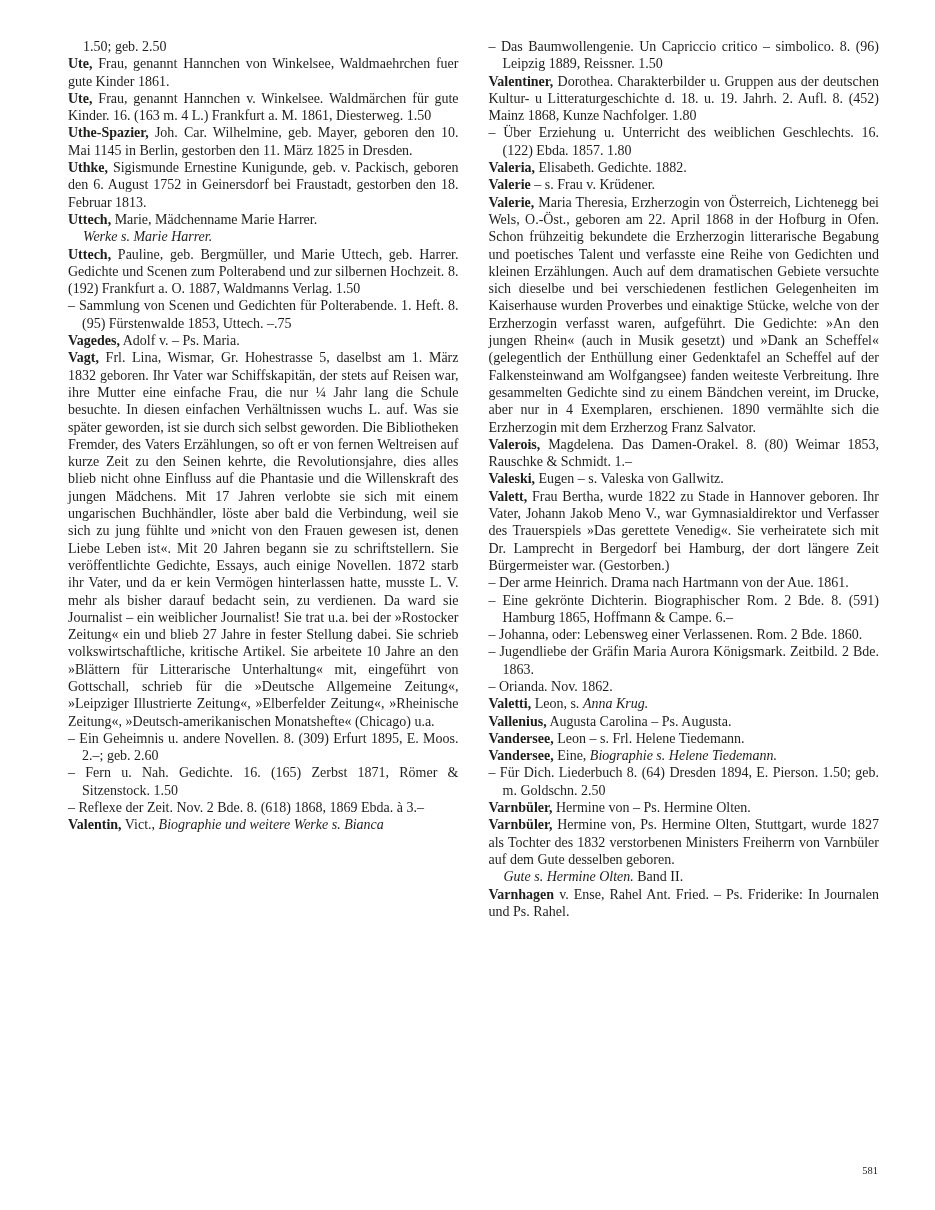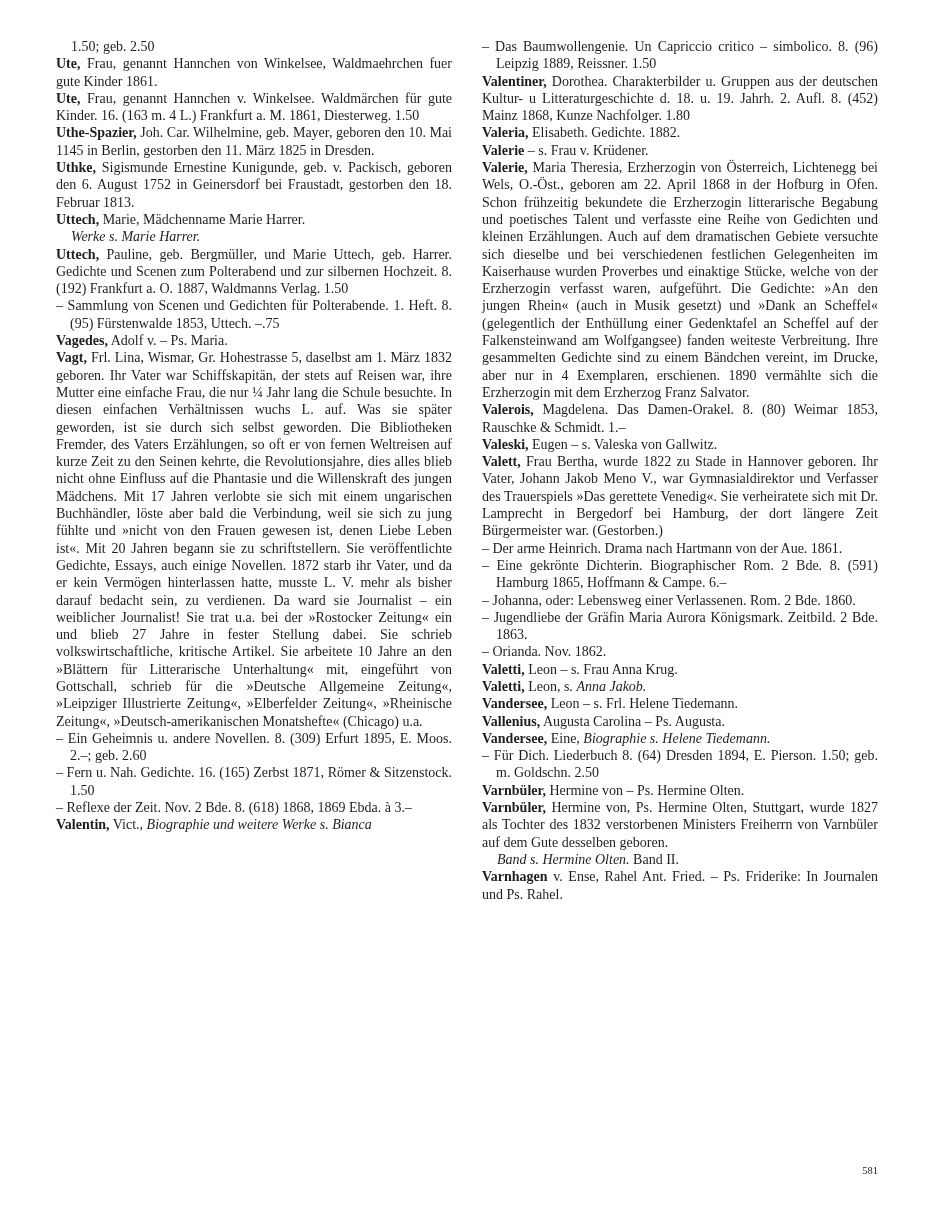--- a/index.html
+++ b/index.html
@@ -15,20 +15,21 @@
     background: #ffffff;
     color: #1e1e1c;
     font-family: "Liberation Serif", serif;
     overflow: hidden;
   }
   .columns {
     display: flex;
     gap: 30px;
     padding: 38px 56px 0 56px;
     box-sizing: border-box;
+    margin-left: 12px;
   }
   .col {
     width: 396px;
     font-size: 14px;
     line-height: 17.3px;
     text-align: justify;
   }
   .para {
     margin: 0;
   }
@@ -69,37 +70,37 @@
         <p class="para entry"><span class="seg-bold">Vagedes,</span><span class="seg-normal"> Adolf v. – Ps. Maria.</span></p>
         <p class="para entry"><span class="seg-bold">Vagt,</span><span class="seg-normal"> Frl. Lina, Wismar, Gr. Hohestrasse 5, daselbst am 1. März 1832 geboren. Ihr Vater war Schiffskapitän, der stets auf Reisen war, ihre Mutter eine einfache Frau, die nur ¼ Jahr lang die Schule besuchte. In diesen einfachen Verhältnissen wuchs L. auf. Was sie später geworden, ist sie durch sich selbst geworden. Die Bibliotheken Fremder, des Vaters Erzählungen, so oft er von fernen Weltreisen auf kurze Zeit zu den Seinen kehrte, die Revolutionsjahre, dies alles blieb nicht ohne Einfluss auf die Phantasie und die Willenskraft des jungen Mädchens. Mit 17 Jahren verlobte sie sich mit einem ungarischen Buchhändler, löste aber bald die Verbindung, weil sie sich zu jung fühlte und »nicht von den Frauen gewesen ist, denen Liebe Leben ist«. Mit 20 Jahren begann sie zu schriftstellern. Sie veröffentlichte Gedichte, Essays, auch einige Novellen. 1872 starb ihr Vater, und da er kein Vermögen hinterlassen hatte, musste L. V. mehr als bisher darauf bedacht sein, zu verdienen. Da ward sie Journalist – ein weiblicher Journalist! Sie trat u.a. bei der »Rostocker Zeitung« ein und blieb 27 Jahre in fester Stellung dabei. Sie schrieb volkswirtschaftliche, kritische Artikel. Sie arbeitete 10 Jahre an den »Blättern für Litterarische Unterhaltung« mit, eingeführt von Gottschall, schrieb für die »Deutsche Allgemeine Zeitung«, »Leipziger Illustrierte Zeitung«, »Elberfelder Zeitung«, »Rheinische Zeitung«, »Deutsch-amerikanischen Monatshefte« (Chicago) u.a.</span></p>
         <p class="para dash"><span class="seg-normal">– Ein Geheimnis u. andere Novellen. 8. (309) Erfurt 1895, E. Moos. 2.–; geb. 2.60</span></p>
         <p class="para dash"><span class="seg-normal">– Fern u. Nah. Gedichte. 16. (165) Zerbst 1871, Römer &amp; Sitzenstock. 1.50</span></p>
         <p class="para dash"><span class="seg-normal">– Reflexe der Zeit. Nov. 2 Bde. 8. (618) 1868, 1869 Ebda. à 3.–</span></p>
         <p class="para entry"><span class="seg-bold">Valentin,</span><span class="seg-normal"> Vict., </span><span class="seg-italic">Biographie und weitere Werke s. Bianca</span></p>
       </div>
     <div class="col" id="col-right">
         <p class="para dash"><span class="seg-normal">– Das Baumwollengenie. Un Capriccio critico – simbolico. 8. (96) Leipzig 1889, Reissner. 1.50</span></p>
         <p class="para entry"><span class="seg-bold">Valentiner,</span><span class="seg-normal"> Dorothea. Charakterbilder u. Gruppen aus der deutschen Kultur- u Litteraturgeschichte d. 18. u. 19. Jahrh. 2. Aufl. 8. (452) Mainz 1868, Kunze Nachfolger. 1.80</span></p>
+        <p class="para dash"><span class="seg-normal">– Über Erziehung u. Unterricht des weiblichen Geschlechts. 16. (122) Ebda. 1857. 1.80</span></p>
         <p class="para entry"><span class="seg-bold">Valeria,</span><span class="seg-normal"> Elisabeth. Gedichte. 1882.</span></p>
         <p class="para entry"><span class="seg-bold">Valerie</span><span class="seg-normal"> – s. Frau v. Krüdener.</span></p>
         <p class="para entry"><span class="seg-bold">Valerie,</span><span class="seg-normal"> Maria Theresia, Erzherzogin von Österreich, Lichtenegg bei Wels, O.-Öst., geboren am 22. April 1868 in der Hofburg in Ofen. Schon frühzeitig bekundete die Erzherzogin litterarische Begabung und poetisches Talent und verfasste eine Reihe von Gedichten und kleinen Erzählungen. Auch auf dem dramatischen Gebiete versuchte sich dieselbe und bei verschiedenen festlichen Gelegenheiten im Kaiserhause wurden Proverbes und einaktige Stücke, welche von der Erzherzogin verfasst waren, aufgeführt. Die Gedichte: »An den jungen Rhein« (auch in Musik gesetzt) und »Dank an Scheffel« (gelegentlich der Enthüllung einer Gedenktafel an Scheffel auf der Falkensteinwand am Wolfgangsee) fanden weiteste Verbreitung. Ihre gesammelten Gedichte sind zu einem Bändchen vereint, im Drucke, aber nur in 4 Exemplaren, erschienen. 1890 vermählte sich die Erzherzogin mit dem Erzherzog Franz Salvator.</span></p>
         <p class="para entry"><span class="seg-bold">Valerois,</span><span class="seg-normal"> Magdelena. Das Damen-Orakel. 8. (80) Weimar 1853, Rauschke &amp; Schmidt. 1.–</span></p>
         <p class="para entry"><span class="seg-bold">Valeski,</span><span class="seg-normal"> Eugen – s. Valeska von Gallwitz.</span></p>
         <p class="para entry"><span class="seg-bold">Valett,</span><span class="seg-normal"> Frau Bertha, wurde 1822 zu Stade in Hannover geboren. Ihr Vater, Johann Jakob Meno V., war Gymnasialdirektor und Verfasser des Trauerspiels »Das gerettete Venedig«. Sie verheiratete sich mit Dr. Lamprecht in Bergedorf bei Hamburg, der dort längere Zeit Bürgermeister war. (Gestorben.)</span></p>
         <p class="para dash"><span class="seg-normal">– Der arme Heinrich. Drama nach Hartmann von der Aue. 1861.</span></p>
         <p class="para dash"><span class="seg-normal">– Eine gekrönte Dichterin. Biographischer Rom. 2 Bde. 8. (591) Hamburg 1865, Hoffmann &amp; Campe. 6.–</span></p>
         <p class="para dash"><span class="seg-normal">– Johanna, oder: Lebensweg einer Verlassenen. Rom. 2 Bde. 1860.</span></p>
         <p class="para dash"><span class="seg-normal">– Jugendliebe der Gräfin Maria Aurora Königsmark. Zeitbild. 2 Bde. 1863.</span></p>
         <p class="para dash"><span class="seg-normal">– Orianda. Nov. 1862.</span></p>
-        <p class="para entry"><span class="seg-bold">Valetti,</span><span class="seg-normal"> Leon – s. Frau Anna Krug.</span></p>
-        <p class="para entry"><span class="seg-bold">Valetti,</span><span class="seg-normal"> Leon, s. </span><span class="seg-italic">Anna Jakob.</span></p>
+        <p class="para entry"><span class="seg-bold">Valetti,</span><span class="seg-normal"> Leon, s. </span><span class="seg-italic">Anna Krug.</span></p>
+        <p class="para entry"><span class="seg-bold">Vallenius,</span><span class="seg-normal"> Augusta Carolina – Ps. Augusta.</span></p>
         <p class="para entry"><span class="seg-bold">Vandersee,</span><span class="seg-normal"> Leon – s. Frl. Helene Tiedemann.</span></p>
-        <p class="para entry"><span class="seg-bold">Vallenius,</span><span class="seg-normal"> Augusta Carolina – Ps. Augusta.</span></p>
         <p class="para entry"><span class="seg-bold">Vandersee,</span><span class="seg-normal"> Eine, </span><span class="seg-italic">Biographie s. Helene Tiedemann.</span></p>
         <p class="para dash"><span class="seg-normal">– Für Dich. Liederbuch 8. (64) Dresden 1894, E. Pierson. 1.50; geb. m. Goldschn. 2.50</span></p>
         <p class="para entry"><span class="seg-bold">Varnbüler,</span><span class="seg-normal"> Hermine von – Ps. Hermine Olten.</span></p>
         <p class="para entry"><span class="seg-bold">Varnbüler,</span><span class="seg-normal"> Hermine von, Ps. Hermine Olten, Stuttgart, wurde 1827 als Tochter des 1832 verstorbenen Ministers Freiherrn von Varnbüler auf dem Gute desselben geboren.</span></p>
-        <p class="para indent"><span class="seg-italic">Band s. Hermine Olten.</span><span class="seg-normal"> Band II.</span></p>
+        <p class="para indent"><span class="seg-italic">Gute s. Hermine Olten.</span><span class="seg-normal"> Band II.</span></p>
         <p class="para entry"><span class="seg-bold">Varnhagen</span><span class="seg-normal"> v. Ense, Rahel Ant. Fried. – Ps. Friderike: In Journalen und Ps. Rahel.</span></p>
       </div>
   </div>
   <div class="page-number">581</div>
 </div>
 
 </body></html>

